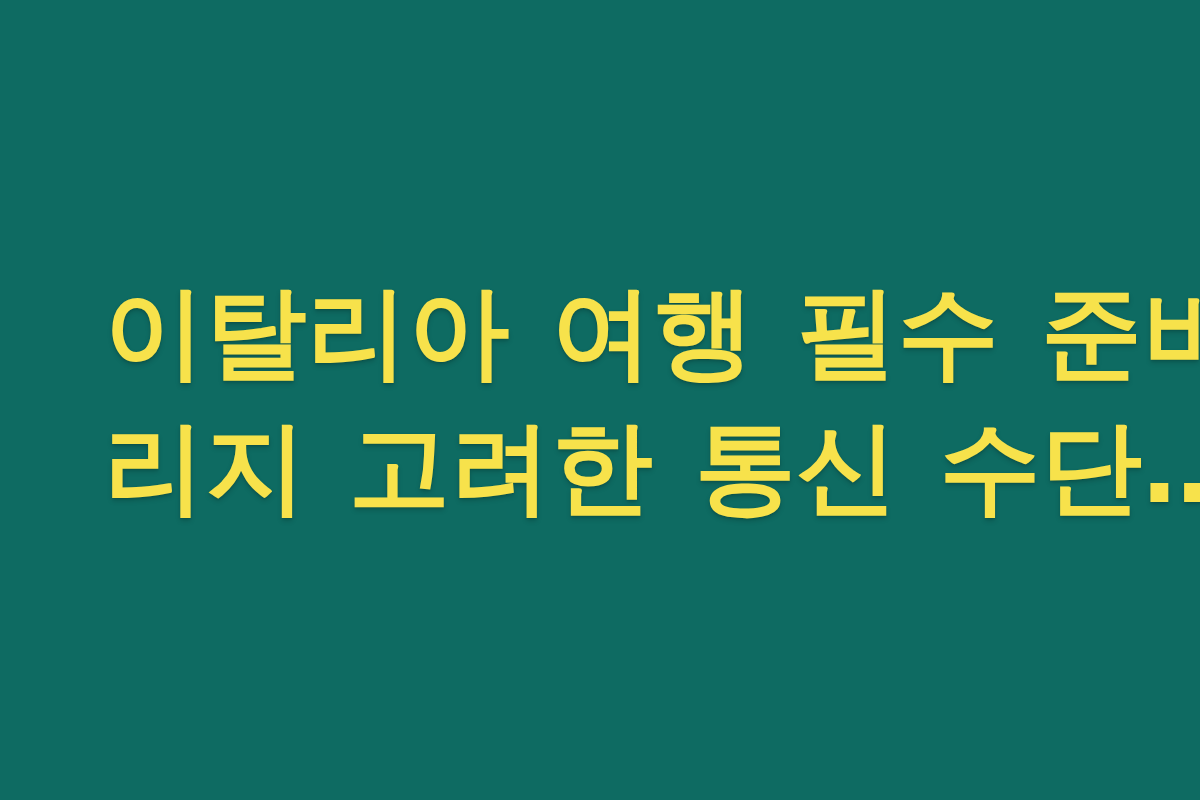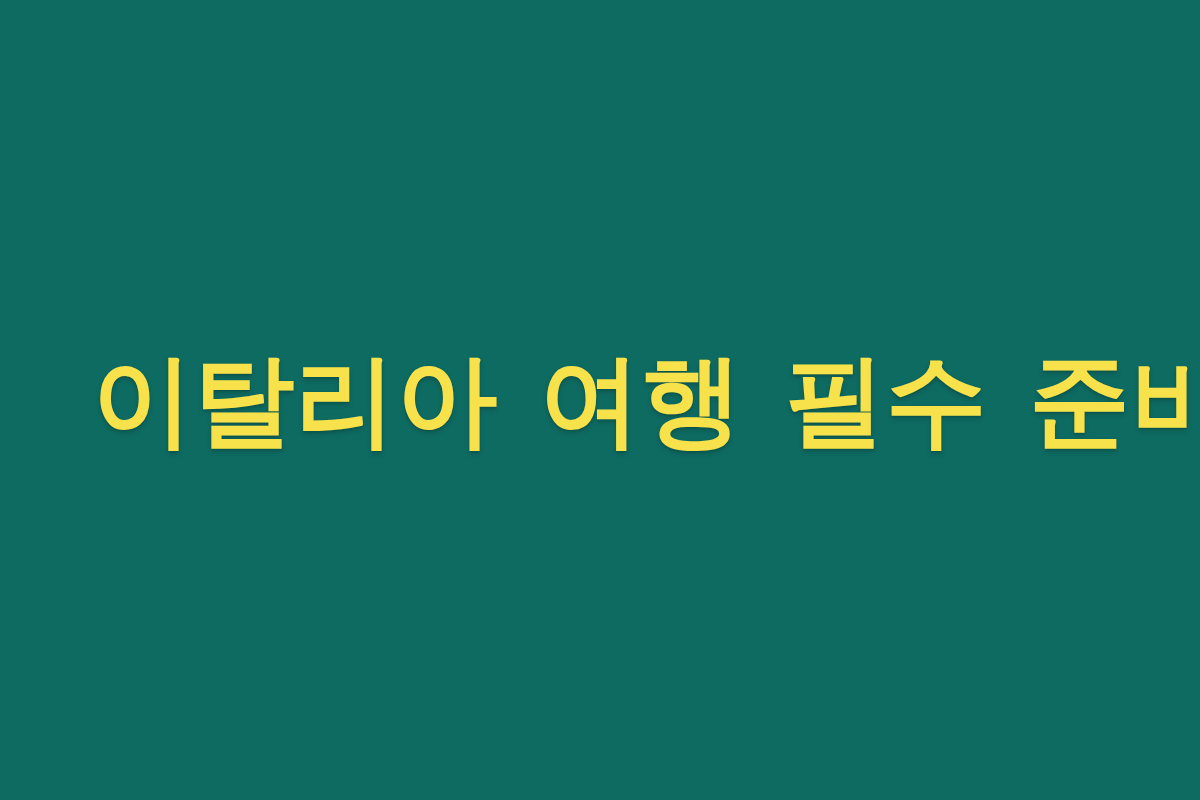--- a/index.html
+++ b/index.html
@@ -45,28 +45,30 @@
     font-weight: 700;
     line-height: 135px;
     letter-spacing: 0.5px;
     word-spacing: 6px;
     white-space: pre;
     text-align: left;
     text-rendering: geometricPrecision;
     text-shadow:
       0 3px 5px rgba(0, 0, 0, 0.17),
       0 1px 2px rgba(0, 0, 0, 0.12);
+    margin-left: 12px;
   }
 </style>
 </head>
 <body>
 
 <div id="thumbnail-card" style="background: rgb(14, 107, 98);">
 
   <div id="headline-block">
 
     <span class="headline-line" style="color: rgb(247, 226, 75); text-align: left;">이탈리아 여행 필수 준비</span>
 
 
+    <span class="headline-line" style="color: rgb(247, 226, 75); text-align: left;">리지 고려한 통신 수단…</span>
 
   </div>
 
 </div>
 
 </body></html>

